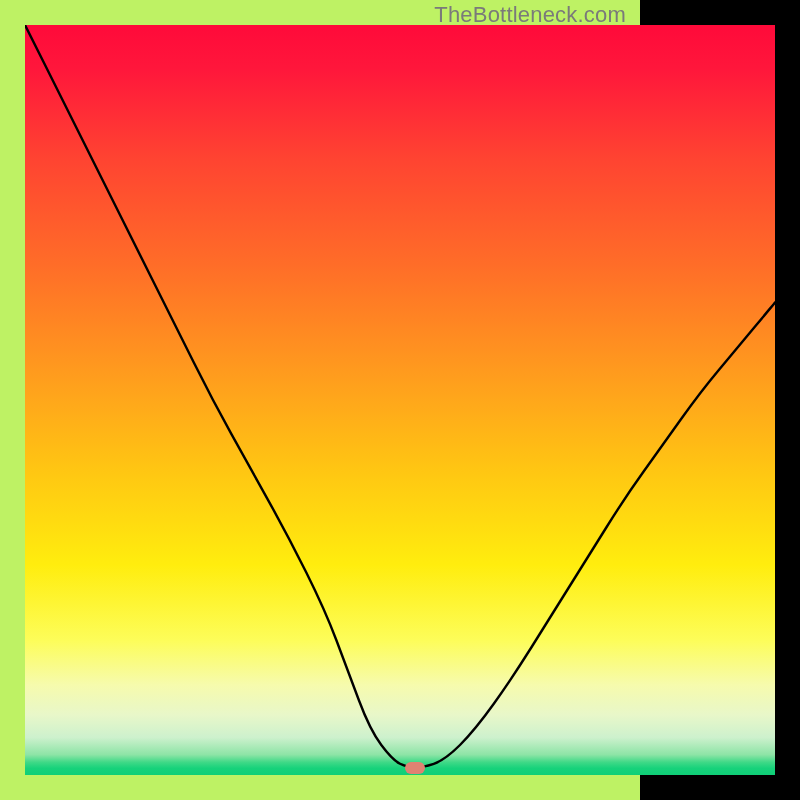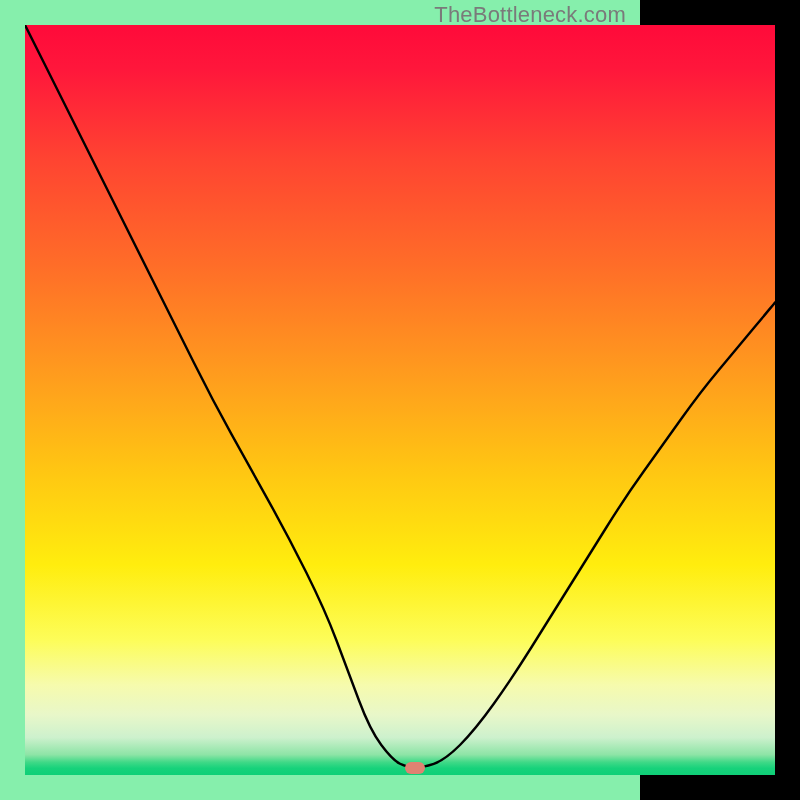--- a/index.html
+++ b/index.html
@@ -8,21 +8,21 @@
     width: 800px;
     height: 800px;
     background: #000;
     overflow: hidden;
     font-family: Arial, Helvetica, sans-serif;
   }
   .frame {
     position: relative;
     width: 640px;
     height: 800px;
-    background: #86efac;
+    background: #bef264;
   }
   .watermark {
     position: absolute;
     top: 2px;
     right: 14px;
     color: #7a7a7a;
     font-size: 22px;
     font-weight: 500;
     letter-spacing: 0.2px;
     z-index: 10;

